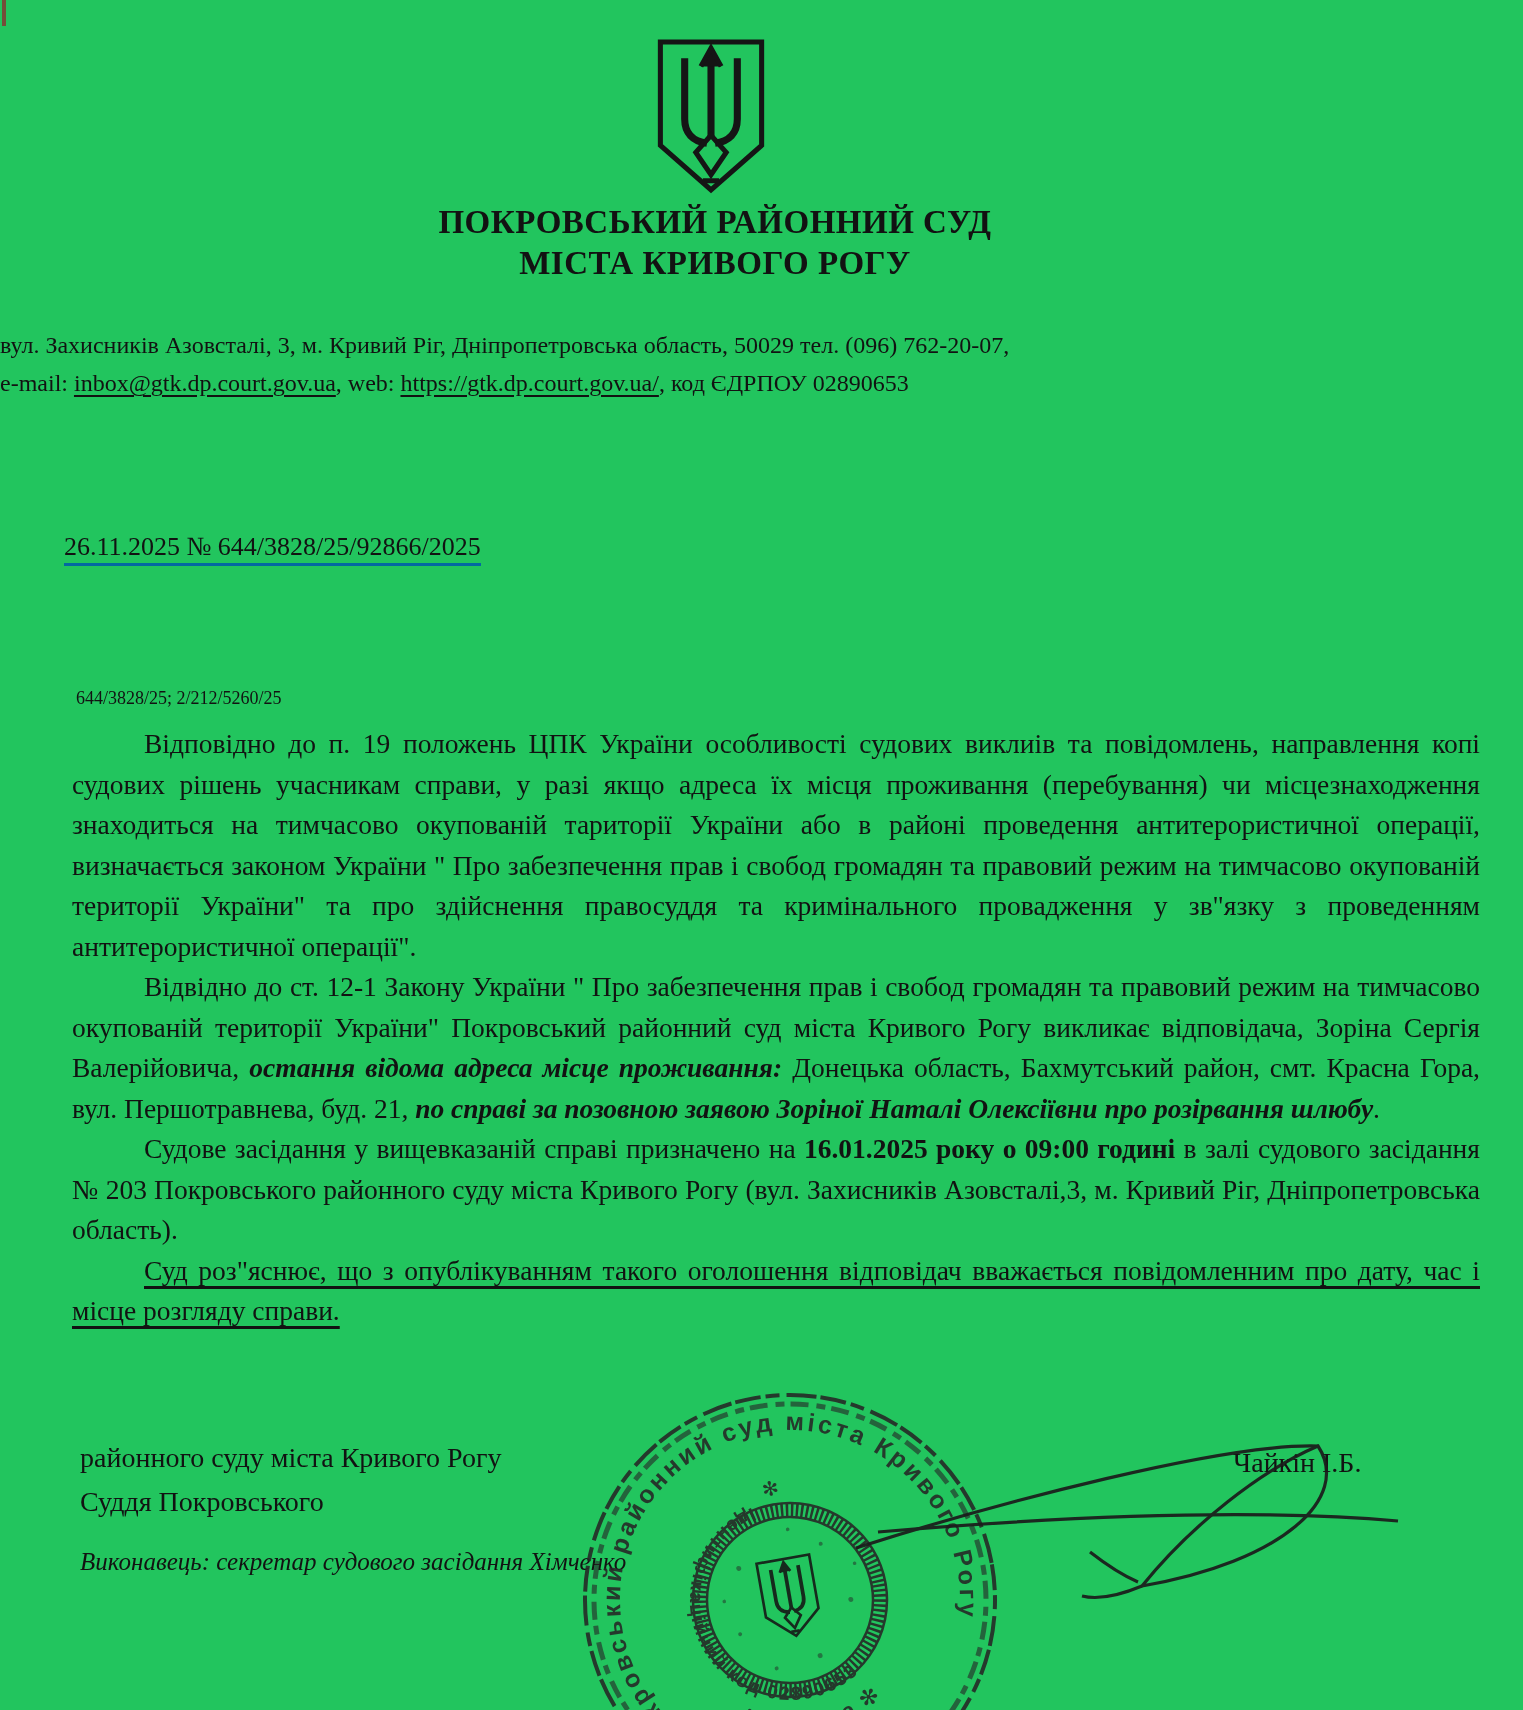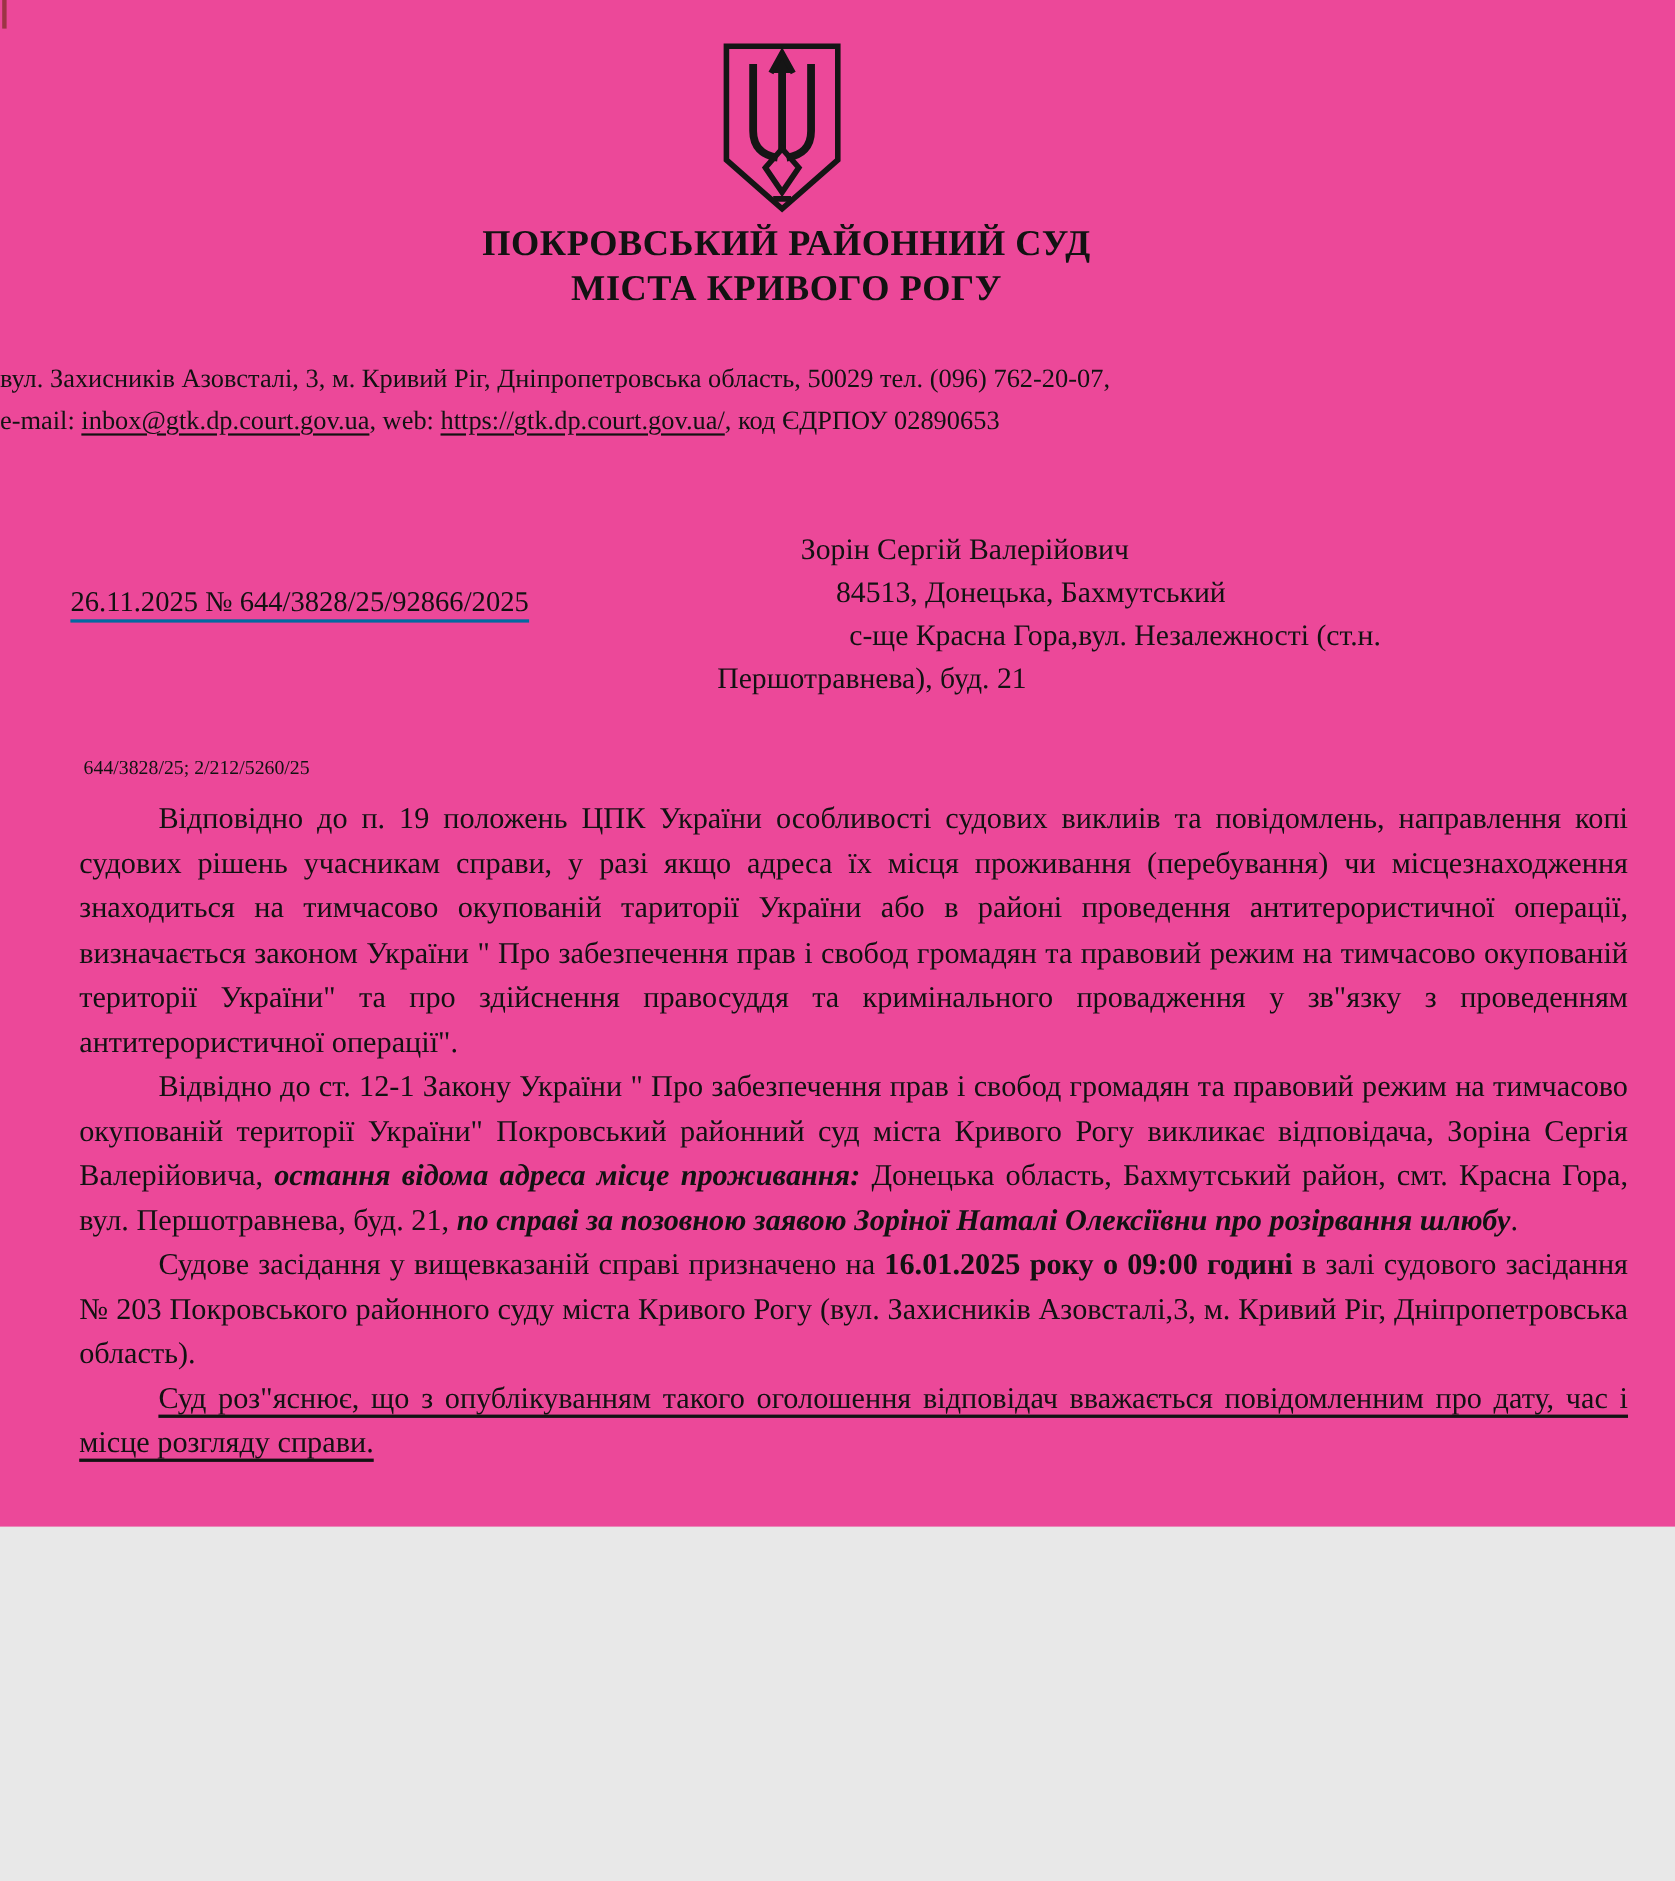--- a/index.html
+++ b/index.html
@@ -1,18 +1,18 @@
 <!DOCTYPE html>
 <html><head>
 <meta charset="utf-8">
 <style>
   html,body{margin:0;padding:0;background:#e8e8e8;}
   .page{
-    position:relative;width:1523px;height:1388px;margin:0 auto;
-    background:#ec4899;overflow:hidden;color:#121212;
+    position:relative;width:1523px;height:1710px;margin:0 auto;
+    background:#22c55e;overflow:hidden;color:#121212;
     font-family:"Liberation Serif","DejaVu Serif",serif;
   }
   .artifact{position:absolute;left:2px;top:0;width:4px;height:26px;background:#8a2f2f;opacity:.8;}
 
   .emblem{position:absolute;left:650px;top:36px;width:122px;height:162px;}
 
   .title-block{position:absolute;left:0;top:202px;width:1430px;text-align:center;
     font-weight:bold;font-size:33px;line-height:41px;letter-spacing:.5px;}
 
   .contact-block{position:absolute;left:0;top:326px;width:1442px;
@@ -77,26 +77,20 @@
 
   <div class="contact-block">
     <div>вул. Захисників Азовсталі, 3, м. Кривий Ріг,  Дніпропетровська область, 50029 тел. (096) 762-20-07,</div>
     <div><span>e-mail: </span><span class="u">inbox@gtk.dp.court.gov.ua</span><span>,  web: </span><span class="u">https://gtk.dp.court.gov.ua/</span><span>, код ЄДРПОУ 02890653</span></div>
   </div>
 
   <div class="ref-line">
     <span class="ub">26.11.2025 №  644/3828/25/92866/2025</span>
   </div>
 
-  <div class="recipient">
-    <div class="r1">Зорін Сергій Валерійович</div>
-    <div class="r2">84513,  Донецька,  Бахмутський</div>
-    <div class="r3">с-ще Красна Гора,вул. Незалежності (ст.н.</div>
-    <div class="r4">Першотравнева), буд. 21</div>
-  </div>
 
   <div class="case-no">644/3828/25; 2/212/5260/25</div>
 
   <div class="body-text">
     <p>Відповідно до п. 19 положень ЦПК України особливості судових виклиів та повідомлень, направлення копі судових рішень  учасникам справи, у разі якщо адреса їх місця проживання (перебування) чи місцезнаходження знаходиться на тимчасово окупованій тариторії України або в районі проведення антитерористичної операції, визначається законом України " Про забезпечення прав і свобод громадян та правовий режим на тимчасово окупованій території України" та про здійснення правосуддя та кримінального провадження у зв"язку з проведенням антитерористичної операції".</p>
     <p><span>Відвідно до ст. 12-1 Закону України " Про забезпечення прав і свобод громадян та правовий режим на тимчасово окупованій території України" Покровський районний суд міста Кривого Рогу викликає відповідача, Зоріна Сергія Валерійовича, </span><span class="bi">остання відома адреса місце проживання:</span><span> Донецька область, Бахмутський район, смт. Красна Гора, вул. Першотравнева, буд. 21, </span><span class="bi">по справі за позовною заявою Зоріної Наталі Олексіївни про розірвання шлюбу</span><span>.</span></p>
     <p><span>Судове засідання у вищевказаній справі призначено на </span><span class="b">16.01.2025 року о 09:00 годині</span><span> в залі судового засідання № 203 Покровського районного суду міста Кривого Рогу (вул. Захисників Азовсталі,3, м. Кривий Ріг, Дніпропетровська область).</span></p>
     <p class="p4">Суд роз"яснює, що з опублікуванням такого оголошення відповідач вважається повідомленним про дату, час і місце розгляду справи.</p>
   </div>
 

